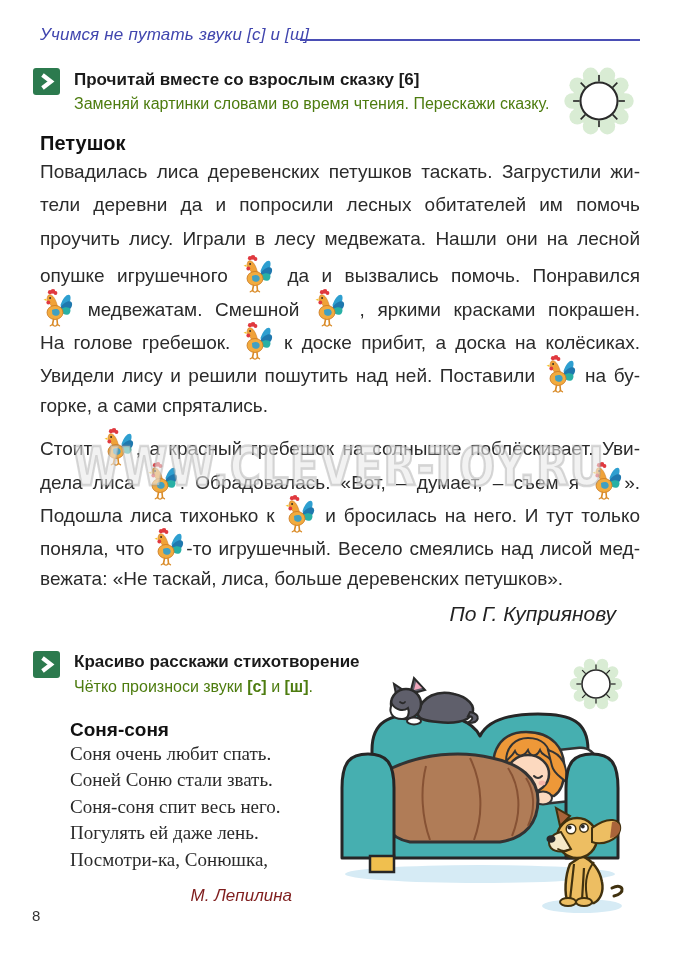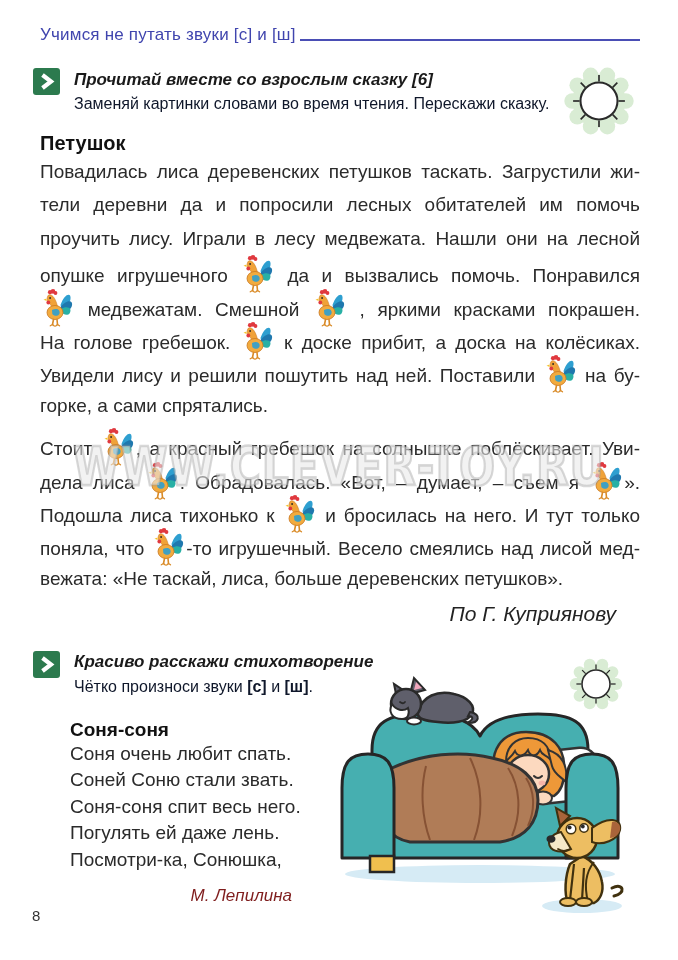--- a/index.html
+++ b/index.html
@@ -3,26 +3,26 @@
 <meta charset="utf-8">
 <style>
   html,body{margin:0;padding:0;background:#e8e8e8;}
   .page{
     position:relative;width:678px;height:960px;margin:0 auto;
     background:#ffffff;overflow:hidden;
     font-family:"Liberation Sans","DejaVu Sans",sans-serif;
     color:#2b2b2b;
   }
   
-  .header-title{position:absolute;left:40px;top:25px;font-size:17px;color:#4045ae;letter-spacing:.2px;}
+  .header-title{position:absolute;left:40px;top:25px;font-size:17px;color:#4045ae;letter-spacing:.2px;font-style:italic;}
   .header-rule{position:absolute;left:300px;right:38px;top:39px;height:2px;background:#4a4eb5;}
   
   .task-icon{position:absolute;width:27px;height:27px;}
-  .task-title{position:absolute;left:74px;font-size:17px;font-weight:bold;color:#1a1a1a;font-style:italic;}
-  .task-sub{position:absolute;left:74px;font-size:16px;color:#0f172a;}
+  .task-title{position:absolute;left:74px;font-size:17px;font-weight:bold;color:#1a1a1a;}
+  .task-sub{position:absolute;left:74px;font-size:16px;color:#4d7c0f;}
   
   .sun1{position:absolute;left:562px;top:64px;width:74px;height:74px;}
   
   .story-title{position:absolute;left:40px;top:132px;width:600px;text-align:left;font-size:20px;font-weight:bold;color:#111;}
   .story-lines{position:absolute;left:40px;top:155px;width:600px;}
   .story-line{height:33.4px;line-height:33.4px;font-size:19px;white-space:nowrap;overflow:visible;}
   .story-line.j{white-space:normal;text-align:justify;text-align-last:justify;}
   .story-line.para-start{margin-top:6px;}
   .rooster{display:inline-block;width:31px;height:40px;vertical-align:-13px;margin:0 2px;overflow:visible;}
   .byline{position:absolute;left:340px;top:602px;width:276px;text-align:right;font-size:21px;font-style:italic;color:#222;}
@@ -32,21 +32,21 @@
     font-family:"DejaVu Sans",sans-serif;font-weight:bold;font-size:50px;
     color:rgba(255,255,255,0.45);
     -webkit-text-stroke:2.5px rgba(150,150,150,0.35);
     text-shadow:0 0 1px rgba(160,160,160,0.25);
     transform:scale(0.85,1.08);transform-origin:center;
     letter-spacing:1px;pointer-events:none;z-index:5;
   }
   
   .poem-title{position:absolute;left:70px;top:719px;font-size:19px;font-weight:bold;color:#111;}
   .poem-lines{position:absolute;left:70px;top:741px;font-size:19px;}
-  .poem-line{height:26.4px;line-height:26.4px;}
+  .poem-line{height:26.4px;line-height:26.4px;font-family:Liberation Serif, serif;}
   .poem-author{position:absolute;left:70px;top:886px;width:222px;text-align:right;font-size:17px;font-style:italic;color:#7f1d1d;}
   .page-number{position:absolute;left:32px;top:907px;font-size:15px;color:#333;}
   .scene{position:absolute;left:330px;top:650px;width:348px;height:310px;}
 </style>
 </head>
 <body>
 
 <div class="page">
 
   <div class="header-title">Учимся не путать звуки [с] и [ш]</div>

